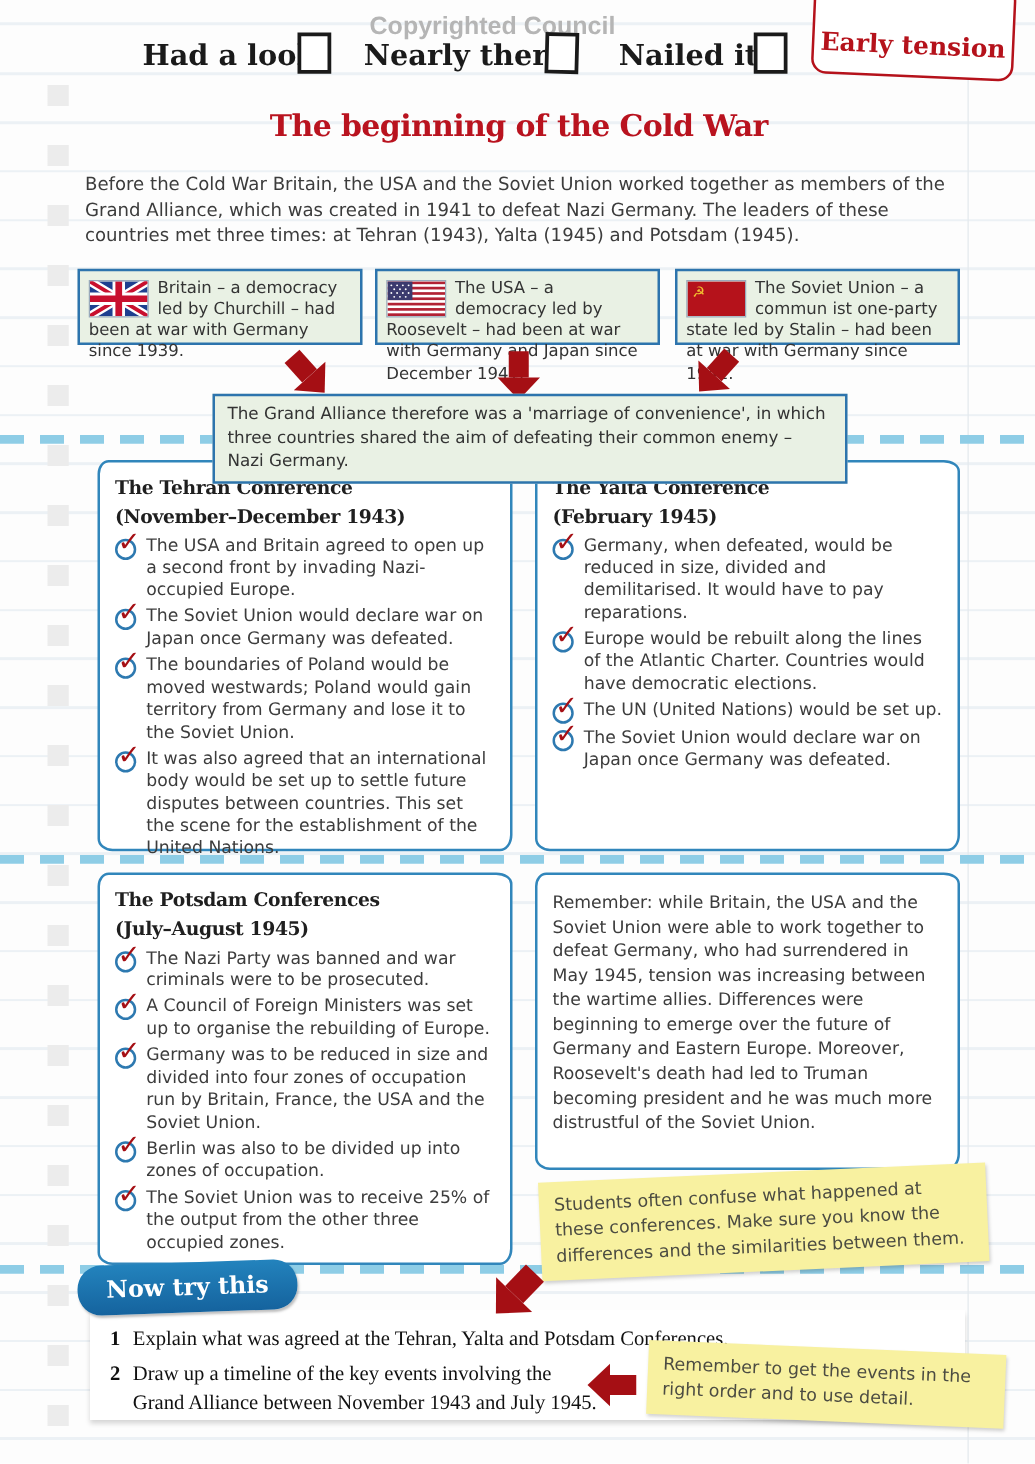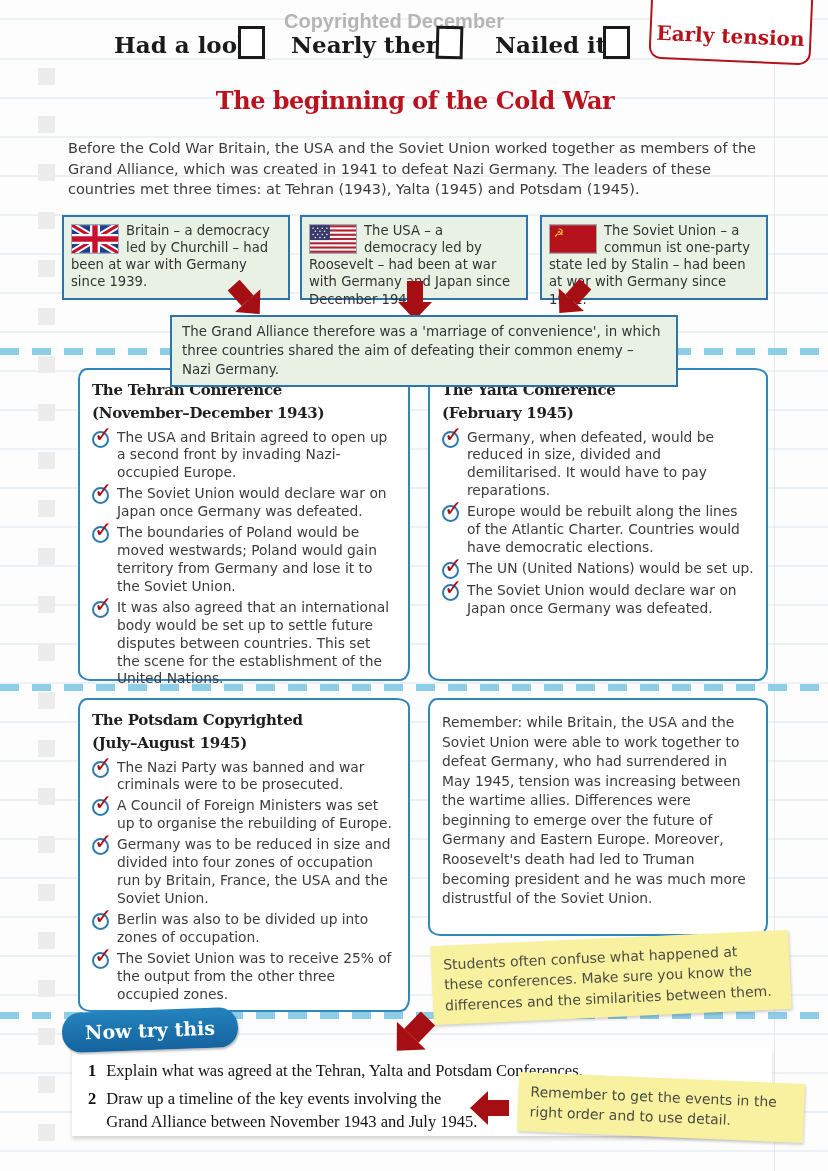--- a/index.html
+++ b/index.html
@@ -30,21 +30,21 @@
   .badge span { font-family:"DejaVu Serif", serif; font-weight:bold; font-size:20px; color:#b5121b; }
 
   .page-title { position:absolute; left:60px; width:710px; top:86px; text-align:center;
     font-family:"DejaVu Serif", serif; font-weight:bold; font-size:24px; color:#b9131f;
     letter-spacing:-0.5px; }
 
   .intro { position:absolute; left:68px; top:138px; width:708px; font-size:14.5px;
     line-height:1.42; color:#3c3c3c; }
 
   
-  .flagbox { position:absolute; top:215px; height:85px; width:228px;
+  .flagbox { position:absolute; top:215px; height:61px; width:228px;
     background:#e9f1e4; border:2px solid #2d74ad; padding:5px 7px 0 7px;
     font-size:13.2px; line-height:1.3; color:#333; }
   .flagbox .flag { float:left; margin:2px 7px 2px 0; border:1px solid #9ab; }
   .flagbox svg { display:block; }
 
   
   .arr { position:absolute; width:34px; height:40px; }
   .arr .shaft { position:absolute; left:9px; top:0; width:16px; height:21px; background:#a50f14; }
   .arr .head { position:absolute; left:0; top:21px; width:0; height:0;
     border-left:17px solid transparent; border-right:17px solid transparent;
@@ -97,21 +97,21 @@
     font-weight:bold; font-size:18px; color:#111; }
 </style>
 </head>
 <body>
 
 <div class="page">
   <div class="ruled-lines"></div>
   <div class="margin-squares"></div>
   <div class="edge-line"></div>
 
-  <div class="copyright">Copyrighted December</div>
+  <div class="copyright">Copyrighted Council</div>
 
   <span class="progress-label" style="left:114px; top:31px;">Had a look</span>
   <span class="progress-box" style="left:238px; top:26px;"></span>
   <span class="progress-label" style="left:291px; top:31px;">Nearly there</span>
   <span class="progress-box" style="left:436px; top:26px; transform:rotate(1.5deg);"></span>
   <span class="progress-label" style="left:495px; top:31px;">Nailed it!</span>
   <span class="progress-box" style="left:603px; top:26px;"></span>
 
   <div class="badge">
     <span>Early tension</span>
@@ -236,21 +236,21 @@
       <div class="pt">
           <span class="check-icon"></span>
           <span>The Soviet Union would declare war on Japan once Germany was defeated.</span>
         </div>
     </div>
   </div>
 
   <div class="dash" style="top:684px;"></div>
 
   <div class="conf" style="left:78px; top:698px; width:332px; height:314px;">
-    <h2><span>The Potsdam Copyrighted</span><br><span>(July–August 1945)</span></h2>
+    <h2><span>The Potsdam Conferences</span><br><span>(July–August 1945)</span></h2>
     <div class="pts">
       <div class="pt">
           <span class="check-icon"></span>
           <span>The Nazi Party was banned and war criminals were to be prosecuted.</span>
         </div>
       <div class="pt">
           <span class="check-icon"></span>
           <span>A Council of Foreign Ministers was set up to organise the rebuilding of Europe.</span>
         </div>
       <div class="pt">

